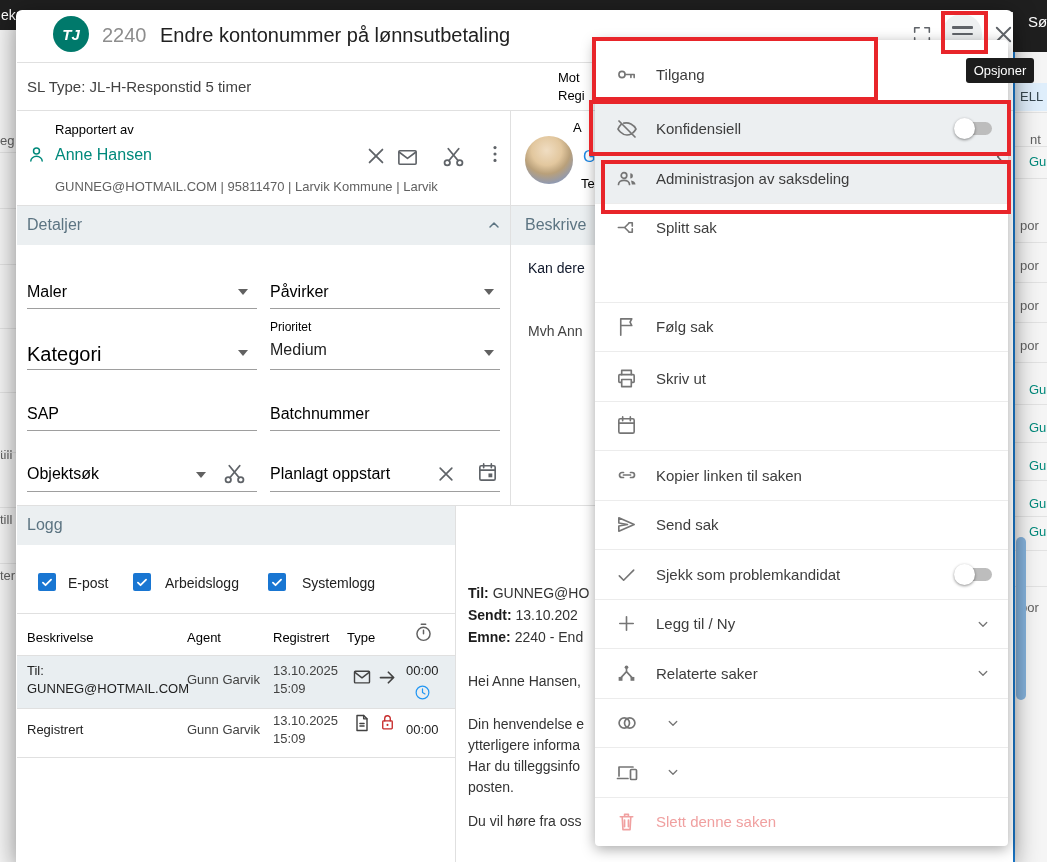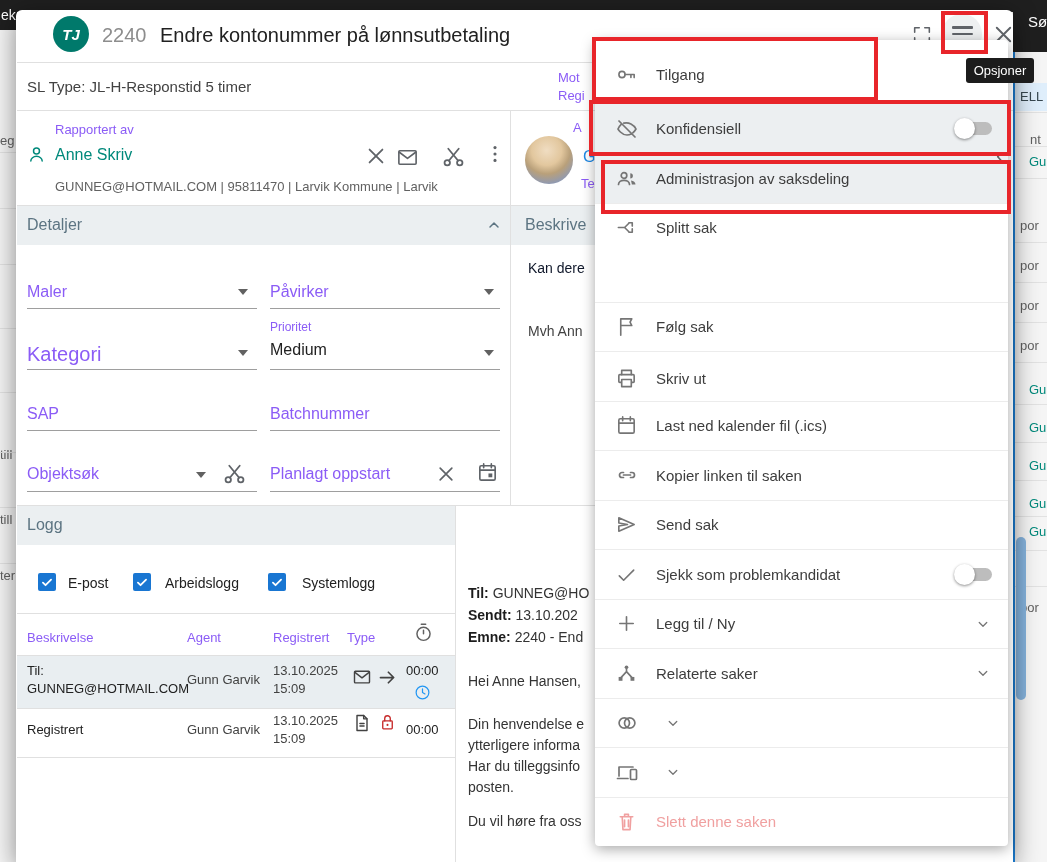--- a/index.html
+++ b/index.html
@@ -14,21 +14,21 @@
   .bgline{position:absolute;height:1px;background:#e2e2e2;z-index:1}
   .blueedge{position:absolute;left:1013px;top:52px;width:2px;height:810px;background:#1e88e5;z-index:2}
   .scrollthumb{position:absolute;left:1016px;top:537px;width:10px;height:163px;background:#85b3dd;border-radius:5px;z-index:2}
   
   .modal{position:absolute;left:16px;top:10px;width:997px;height:852px;background:#fff;
          border-radius:6px 6px 0 0;box-shadow:0 6px 26px rgba(0,0,0,.45);z-index:3}
   .hline{position:absolute;height:1px;background:#e0e0e0;z-index:5}
   .vline{position:absolute;width:1px;background:#e0e0e0;z-index:5}
   .band{position:absolute;background:#ebeff1;z-index:4}
   .bandtxt{font-size:16px;color:#5c7482}
-  .lbl{position:absolute;color:#8b5cf6;z-index:6;white-space:nowrap}
+  .lbl{position:absolute;color:#000000;z-index:6;white-space:nowrap}
   .txt{position:absolute;color:#212121;z-index:6;white-space:nowrap}
   .underline{position:absolute;height:1px;background:#9e9e9e;z-index:6}
   .tri{position:absolute;width:0;height:0;border-left:5px solid transparent;border-right:5px solid transparent;
        border-top:6px solid #616161;z-index:7}
   .link{color:#00897b;cursor:pointer}
   .ic{display:block}
   .ic *{fill:none;stroke:currentColor;stroke-width:1.7;stroke-linecap:round;stroke-linejoin:round}
   .ic .fl{fill:currentColor;stroke:none}
   .iconbtn{position:absolute;z-index:7;color:#5f6368;cursor:pointer}
   .cb{position:absolute;width:18px;height:18px;background:#1976d2;border-radius:2px;z-index:7;
@@ -150,21 +150,21 @@
   </div>
   <div class="hline" style="left:17px;top:110px;width:996px"></div>
 
   <span class="lbl" style="left:55px;top:122px;font-size:13px">Rapportert av</span>
   <span class="iconbtn" style="left:26px;top:144px;color:#00897b">
     <svg class="ic" width="21" height="21" viewBox="0 0 24 24">
         <circle cx="12" cy="8" r="3.4"></circle>
         <path d="M5.5 19.5a6.5 5.4 0 0113 0"></path>
       </svg>
   </span>
-  <span class="txt link" style="left:55px;top:146px;font-size:16px">Anne Skriv</span>
+  <span class="txt link" style="left:55px;top:146px;font-size:16px">Anne Hansen</span>
   <span class="txt" style="left:55px;top:179px;font-size:13px;color:#616161">GUNNEG@HOTMAIL.COM | 95811470 | Larvik Kommune | Larvik</span>
   <span class="iconbtn" style="left:365px;top:145px">
     <svg class="ic" width="22" height="22" viewBox="0 0 24 24">
         <path d="M5 5l14 14M19 5L5 19" style="stroke-width:2"></path>
       </svg>
   </span>
   <span class="iconbtn" style="left:396px;top:146px">
     <svg class="ic" width="23" height="23" viewBox="0 0 24 24">
         <rect x="3" y="5" width="18" height="14" rx="1"></rect>
         <path d="M3.5 6.5l8.5 6.5 8.5-6.5"></path>
@@ -406,21 +406,20 @@
       </span>
     <span class="mil">Skriv ut</span>
   </div>
   <div class="mi" style="top:400.5px;height:49.5px">
     <span class="mic">
         <svg class="ic" width="23" height="23" viewBox="0 0 24 24">
           <rect x="4" y="5" width="16" height="15" rx="1.5"></rect>
           <path d="M4 9.5h16M8 3v4M16 3v4"></path>
         </svg>
       </span>
-    <span class="mil">Last ned kalender fil (.ics)</span>
   </div>
   <div class="mi" style="top:450px;height:49.5px">
     <span class="mic">
         <svg class="ic" width="24" height="24" viewBox="0 0 24 24">
           <path d="M8.5 9.5H7a2.5 2.5 0 000 5h1.5M15.5 9.5H17a2.5 2.5 0 010 5h-1.5M8.5 12h7"></path>
         </svg>
       </span>
     <span class="mil">Kopier linken til saken</span>
   </div>
   <div class="mi" style="top:499.5px;height:49.5px">

